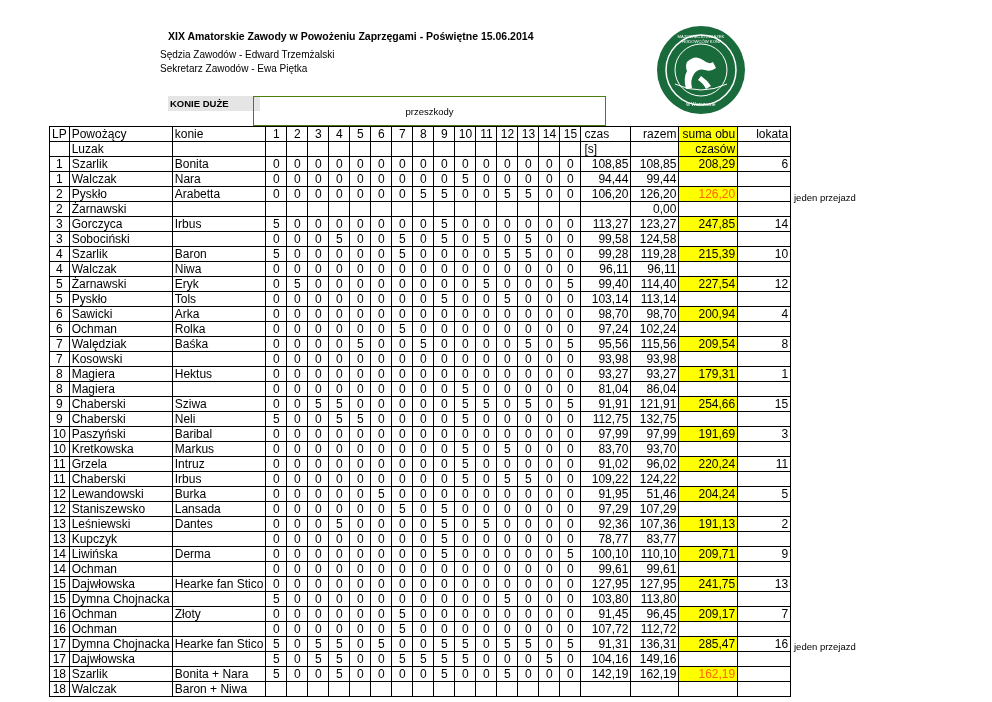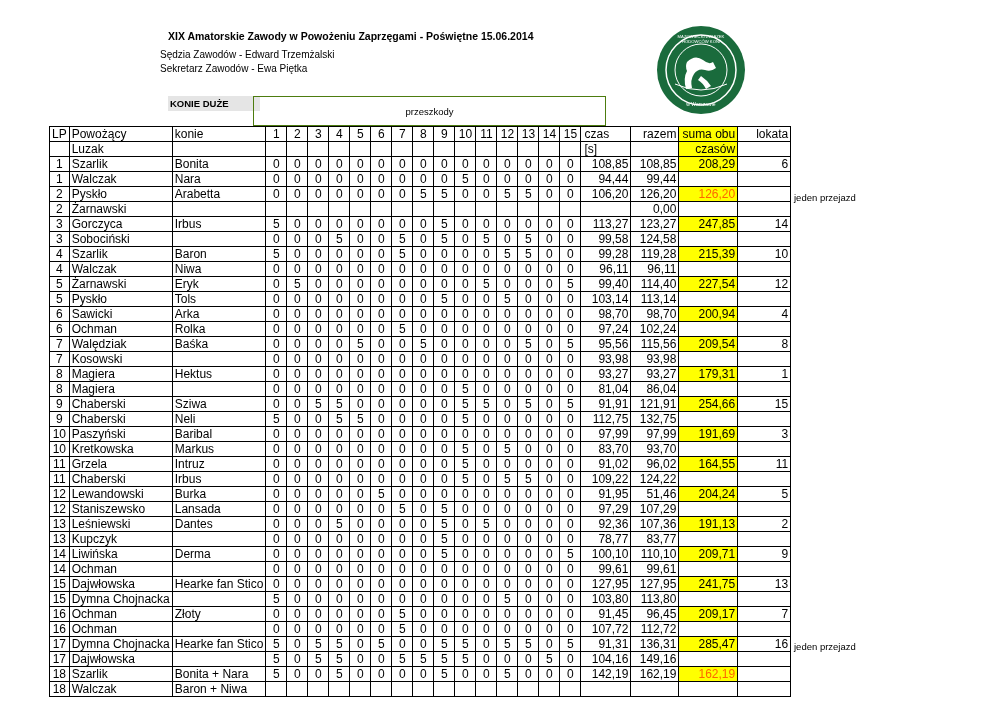--- a/index.html
+++ b/index.html
@@ -691,21 +691,21 @@
           <td class="c-ob">0</td>
           <td class="c-ob">0</td>
           <td class="c-ob">5</td>
           <td class="c-ob">0</td>
           <td class="c-ob">0</td>
           <td class="c-ob">0</td>
           <td class="c-ob">0</td>
           <td class="c-ob">0</td>
           <td class="c-czas">91,02</td>
           <td class="c-razem">96,02</td>
-          <td class="c-suma hl-yellow">164,55</td>
+          <td class="c-suma hl-yellow">220,24</td>
           <td class="c-lokata">11</td>
         </tr>
         <tr>
           <td class="c-lp">11</td>
           <td class="c-driver">Chaberski</td>
           <td class="c-horse">Irbus</td>
           <td class="c-ob">0</td>
           <td class="c-ob">0</td>
           <td class="c-ob">0</td>
           <td class="c-ob">0</td>

